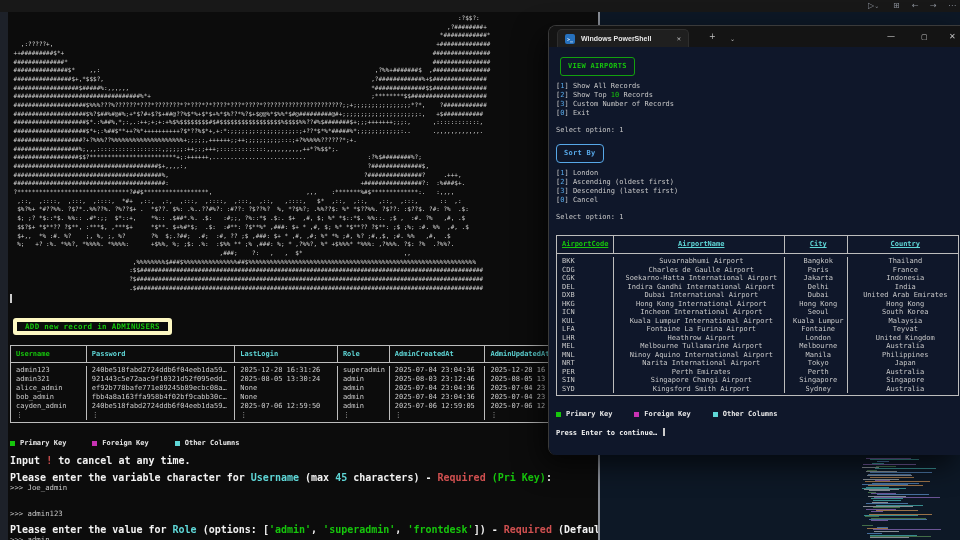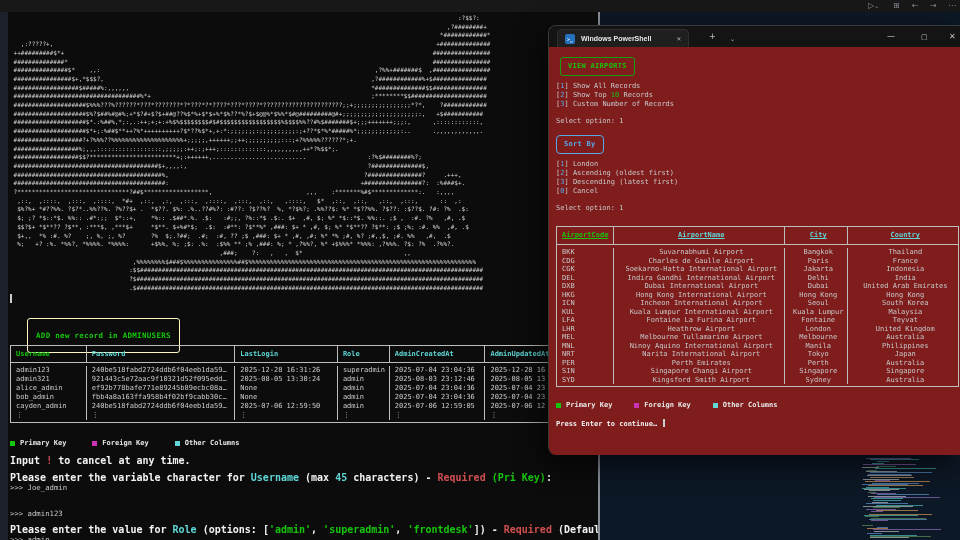--- a/index.html
+++ b/index.html
@@ -16,22 +16,22 @@
   #panel-divider { position:absolute; left:598px; top:12px; width:2px; height:528px; background:#8a8f98; z-index:1; }
   #minimap { position:absolute; left:862px; top:458px; width:88px; height:80px; z-index:2; overflow:hidden; }
   .mm-row { height:1px; margin-bottom:0.3px; opacity:.85; }
 
   
   #term { position:absolute; left:8px; top:12px; width:590px; height:528px; background:#0c0c0c;
     overflow:hidden; z-index:2; color:#cccccc; }
   #ascii-art { position:absolute; left:2px; top:2px; font-size:6px; line-height:8.7px;
     white-space:pre; color:#d6d6d6; letter-spacing:0; }
   #term-cursor { position:absolute; left:2px; top:282px; width:2px; height:9px; background:#cccccc; }
-  .cli-box { position:absolute; display:inline-block; border:1px solid #fef9c3; border-radius:3px;
-    padding:12px 8px; color:#16c60c; font-size:7.5px; font-weight:700; letter-spacing:.3px;margin-left:14px; }
+  .cli-box { position:absolute; display:inline-block; border:4px solid #fef9c3; border-radius:3px;
+    padding:0 8px; color:#16c60c; font-size:7.5px; font-weight:700; letter-spacing:.3px; }
   #add-box { left:5px; top:306px; }
 
   .tui-table { position:absolute; border:1px solid #bdbdbd; font-size:7px; }
   .tui-table .thead { display:flex; border-bottom:1px solid #bdbdbd; font-weight:700; }
   .tui-table .tr { display:flex; }
   .tui-table .td, .tui-table .th { padding-left:5px; overflow:hidden; white-space:nowrap; }
   .tui-table .th { padding-top:4px; padding-bottom:4px; }
   .tui-table .col-b { border-left:1px solid #bdbdbd; }
   .tui-table .tbody { padding-top:3px; padding-bottom:2px; }
 
@@ -65,21 +65,21 @@
     border:1px solid #2e2e2e; border-bottom:none; border-radius:5px 5px 0 0; display:flex; align-items:center; }
   #ps-tab-icon { width:10px; height:10px; background:#2671be; border-radius:2px; margin:0 6px 0 7px;
     color:#ffffff; font-size:5px; line-height:10px; text-align:center; font-weight:700; }
   #ps-tab-label { color:#e8e8e8; font-size:7px; font-weight:700; font-family:"Liberation Sans", sans-serif; }
   #ps-tab-close { margin-left:auto; margin-right:7px; color:#bbbbbb; font-size:7px; }
   .tb-btn { position:absolute; top:4px; color:#c0c0c0; font-size:8px; line-height:14px;
     font-family:"DejaVu Sans", sans-serif; }
   #ps-newtab { left:160px; } #ps-tabdrop { left:181px; font-size:6px; top:6px; }
   #ps-min { left:338px; } #ps-max { left:372px; font-size:7px; } #ps-close { left:400px; }
 
-  #ps-content { position:absolute; left:0; top:21px; width:100%; height:409px; background:#7f1d1d;
+  #ps-content { position:absolute; left:0; top:21px; width:100%; height:409px; background:#0f172a;
     padding:0 0 0 7px; font-size:7px; line-height:9px; color:#c8c8c8; overflow:hidden; }
   #view-box { position:relative; display:inline-block; margin:10px 0 0 4px; border:1px solid #13a10e;
     border-radius:3px; padding:4px 7px; color:#16c60c; font-weight:700; font-size:7px; letter-spacing:.3px; }
   #sort-box { position:relative; display:inline-block; margin:9px 0 0 0; border:1px solid #57a8e8;
     border-radius:4px; padding:4px 7px; color:#57a8e8; font-weight:700; font-size:7px; letter-spacing:.3px; }
   .block { margin-top:6px; }
   .block .line { height:9px; line-height:9px; white-space:nowrap; }
   .sel { margin-top:8px; height:9px; white-space:nowrap; }
 
   #airports-table { position:relative; margin-top:13px; width:403px; border:1px solid #bdbdbd; font-size:7px; }
@@ -312,20 +312,21 @@
       <span class="tb-btn" id="ps-max">▢</span>
       <span class="tb-btn" id="ps-close">✕</span>
     </div>
 
     <div id="ps-content">
       <div id="view-box">VIEW AIRPORTS</div>
       <div class="block">
           <div class="line"><span class="c-w">[</span><span class="c-bl">1</span><span class="c-w">] </span><span class="c-w">Show All Records</span></div>
           <div class="line"><span class="c-w">[</span><span class="c-bl">2</span><span class="c-w">] </span><span class="c-w">Show Top </span><span class="c-g">10</span><span class="c-w"> Records</span></div>
           <div class="line"><span class="c-w">[</span><span class="c-bl">3</span><span class="c-w">] </span><span class="c-w">Custom Number of Records</span></div>
+          <div class="line"><span class="c-w">[</span><span class="c-bl">0</span><span class="c-w">] </span><span class="c-w">Exit</span></div>
         </div>
       <div class="sel"><span class="c-w">Select option: </span><span class="c-w">1</span></div>
       <div><div id="sort-box">Sort By</div></div>
       <div class="block">
           <div class="line"><span class="c-w">[</span><span class="c-bl">1</span><span class="c-w">] </span><span class="c-w">London</span></div>
           <div class="line"><span class="c-w">[</span><span class="c-bl">2</span><span class="c-w">] </span><span class="c-w">Ascending (oldest first)</span></div>
           <div class="line"><span class="c-w">[</span><span class="c-bl">3</span><span class="c-w">] </span><span class="c-w">Descending (latest first)</span></div>
           <div class="line"><span class="c-w">[</span><span class="c-bl">0</span><span class="c-w">] </span><span class="c-w">Cancel</span></div>
         </div>
       <div class="sel"><span class="c-w">Select option: </span><span class="c-w">1</span></div>

